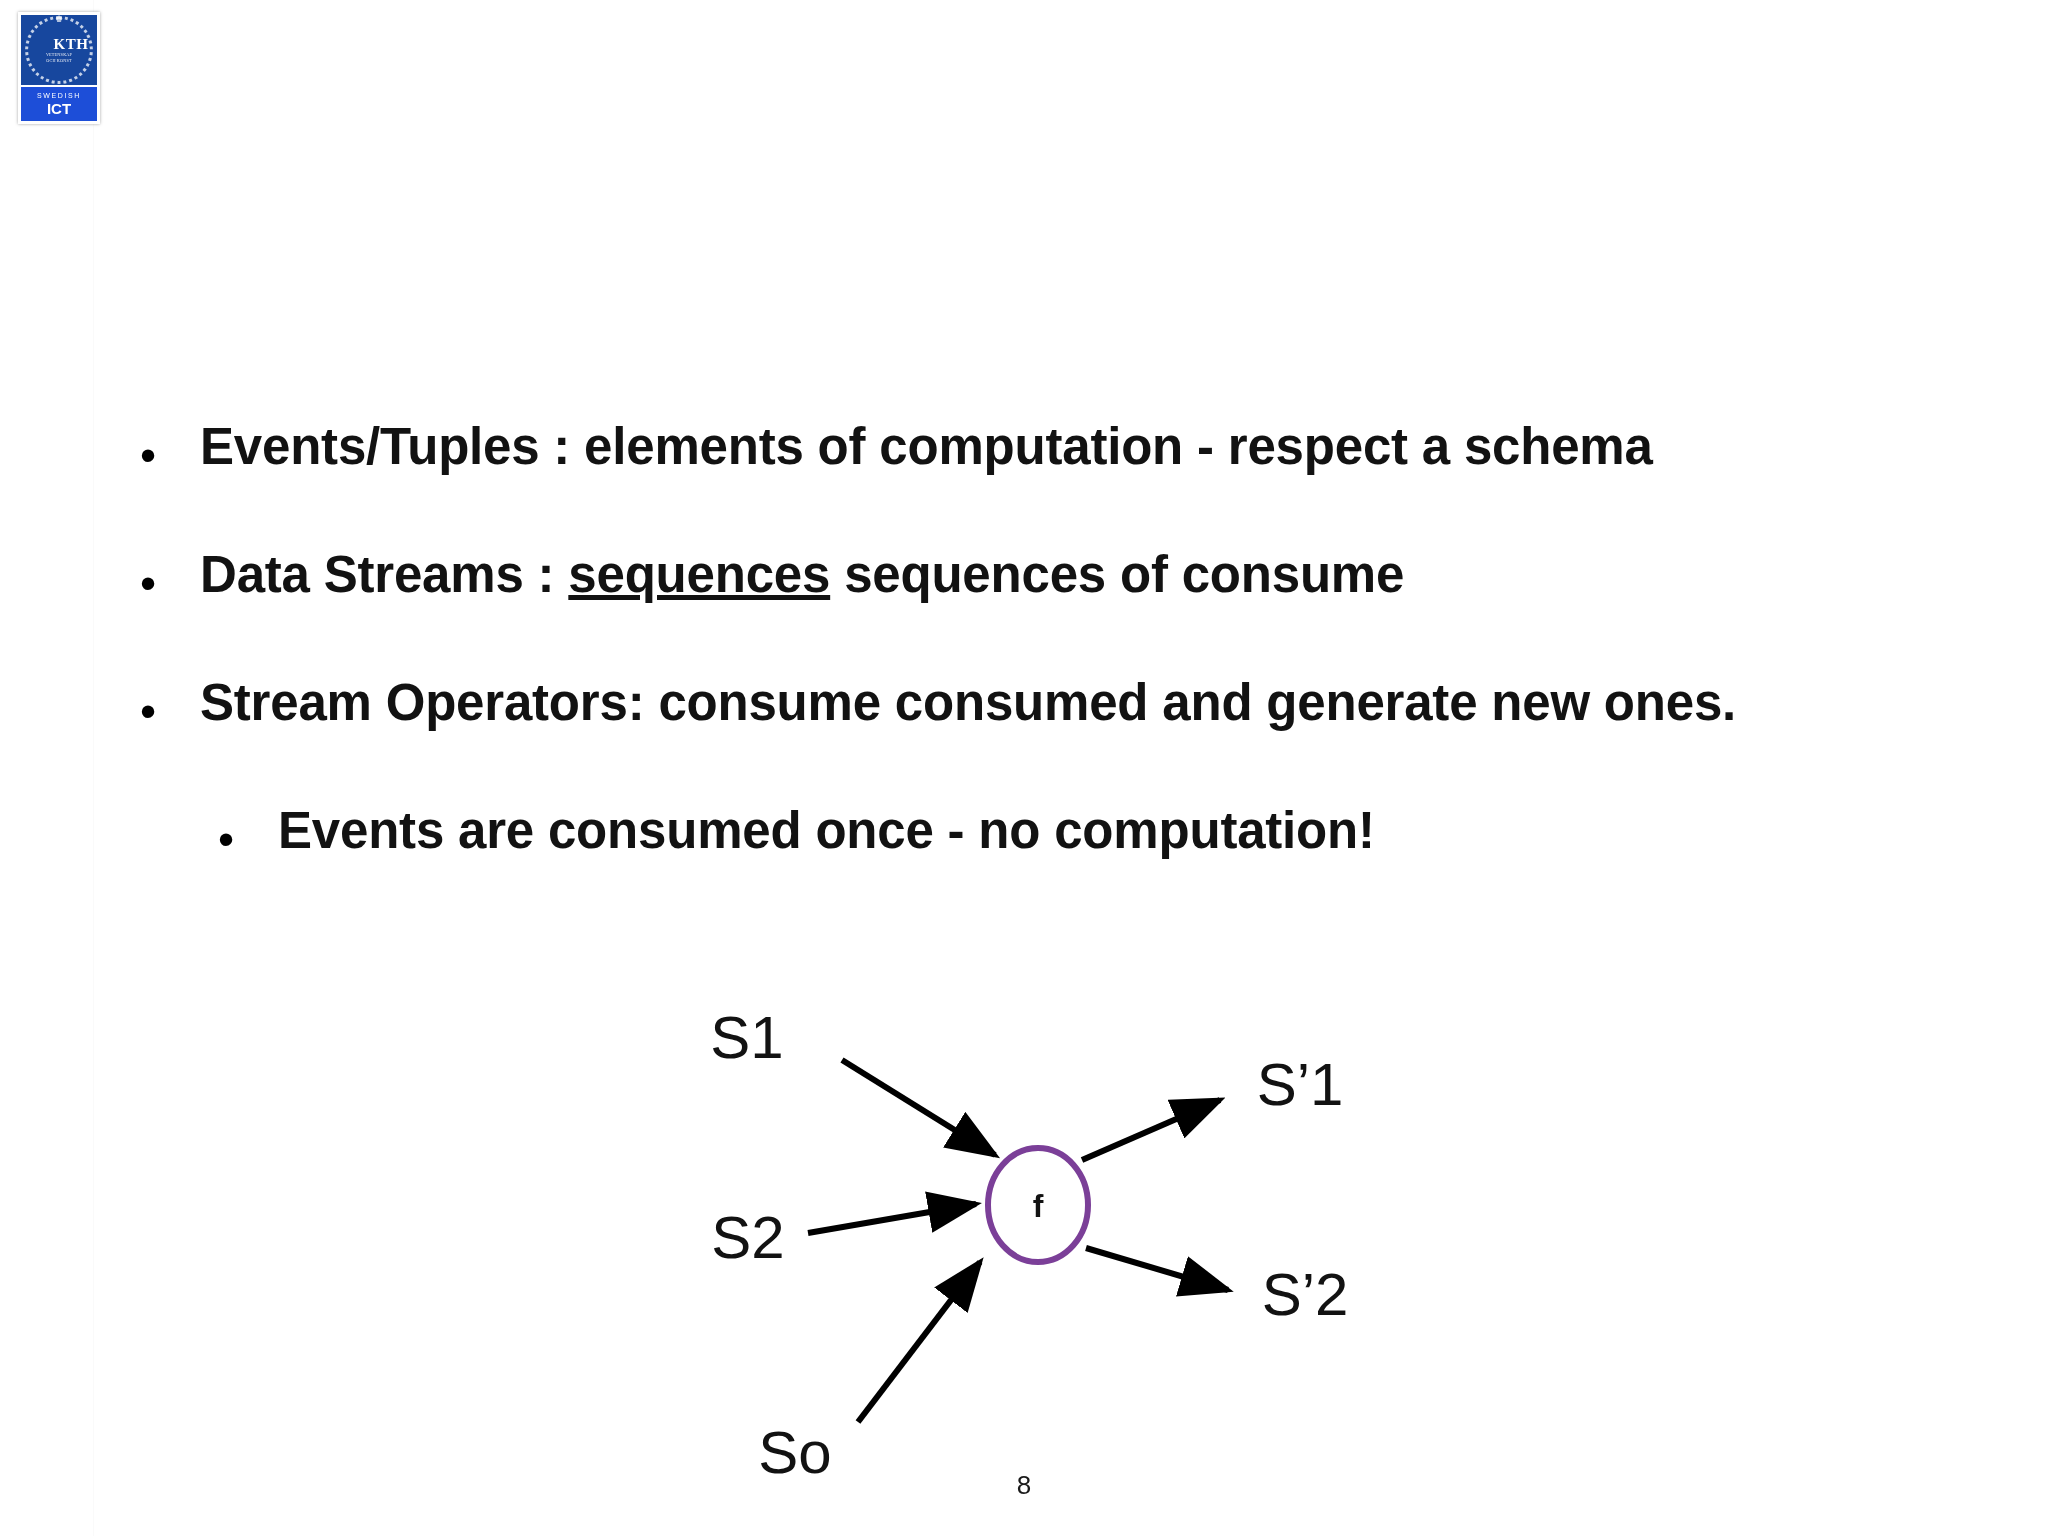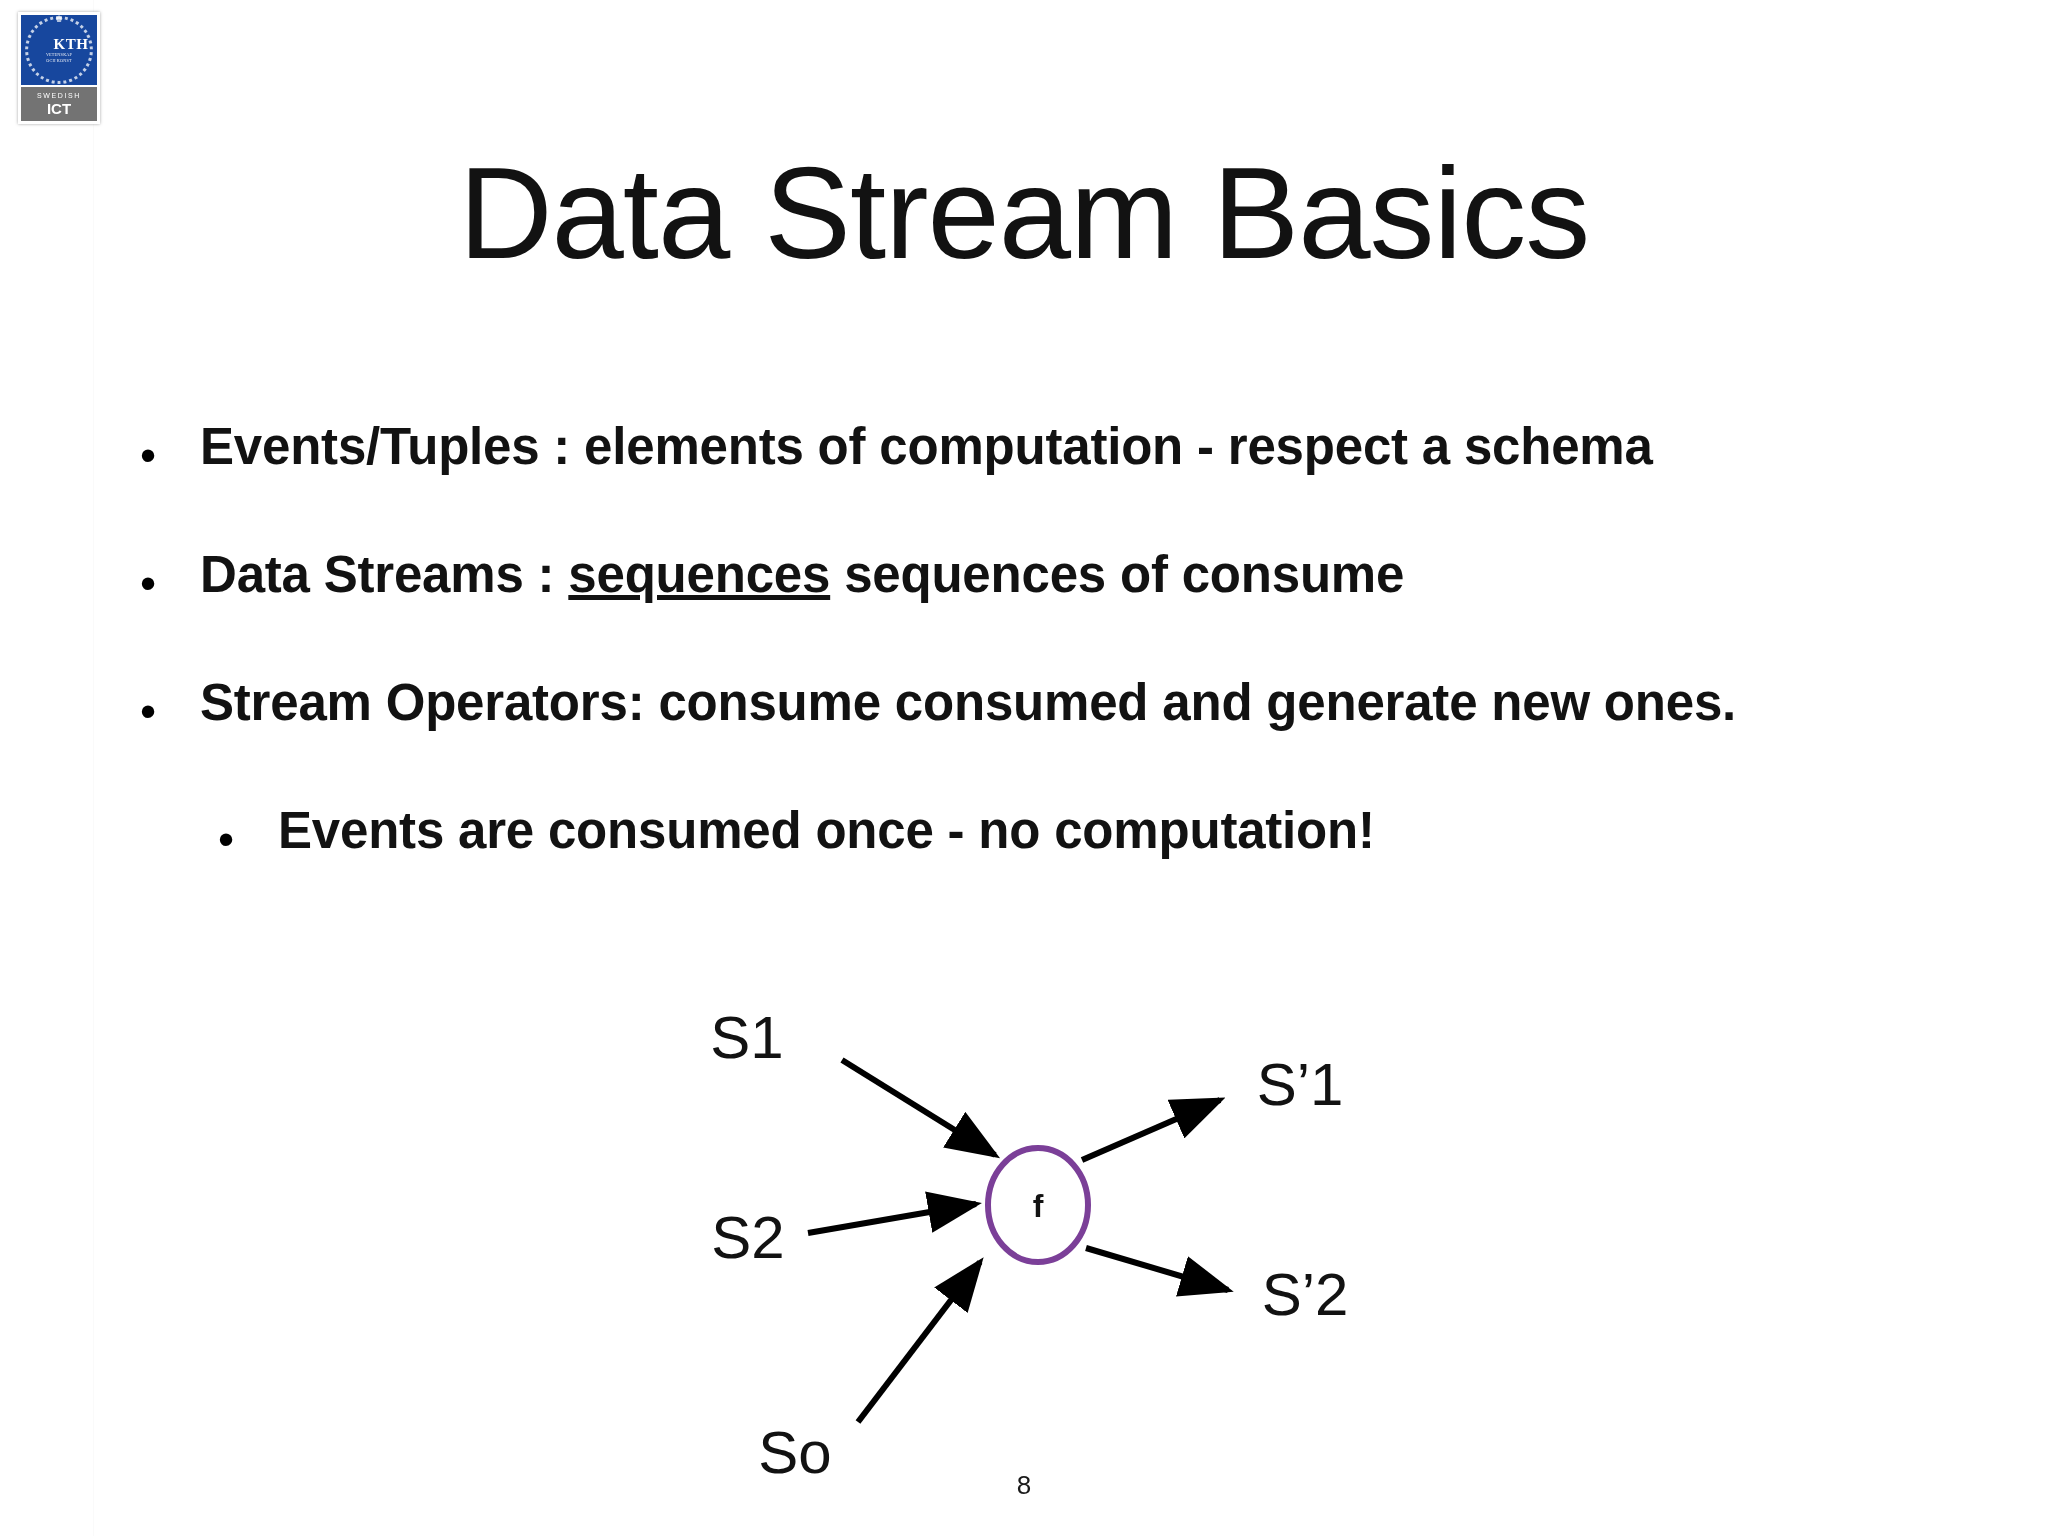--- a/index.html
+++ b/index.html
@@ -33,21 +33,21 @@
     width: 76px; height: 70px;
     background: #17479e;
     display: flex;
     align-items: center;
     justify-content: center;
   }
   #logo-bottom {
     position: absolute;
     left: 3px; top: 75px;
     width: 76px; height: 34px;
-    background: #737373;
+    background: #1d4ed8;
     display: flex;
     flex-direction: column;
     align-items: center;
     justify-content: center;
   }
   .kth-wreath {
     position: relative;
     width: 62px;
     height: 62px;
     border-radius: 50%;
@@ -212,21 +212,20 @@
         <div class="kth-sub">VETENSKAP</div>
         <div class="kth-sub">OCH KONST</div>
       </div>
     </div>
     <div id="logo-bottom">
       <div class="ict-swedish">SWEDISH</div>
       <div class="ict-mark">ICT</div>
     </div>
   </div>
 
-  <div id="title">Data Stream Basics</div>
 
   <div id="bullets">
 
     <div class="bullet-row">
       <span class="bullet-dot">•</span>
       <span class="bullet-text"><span>Events/Tuples : elements of computation - respect a schema</span></span>
     </div>
 
     <div class="bullet-row">
       <span class="bullet-dot">•</span>

